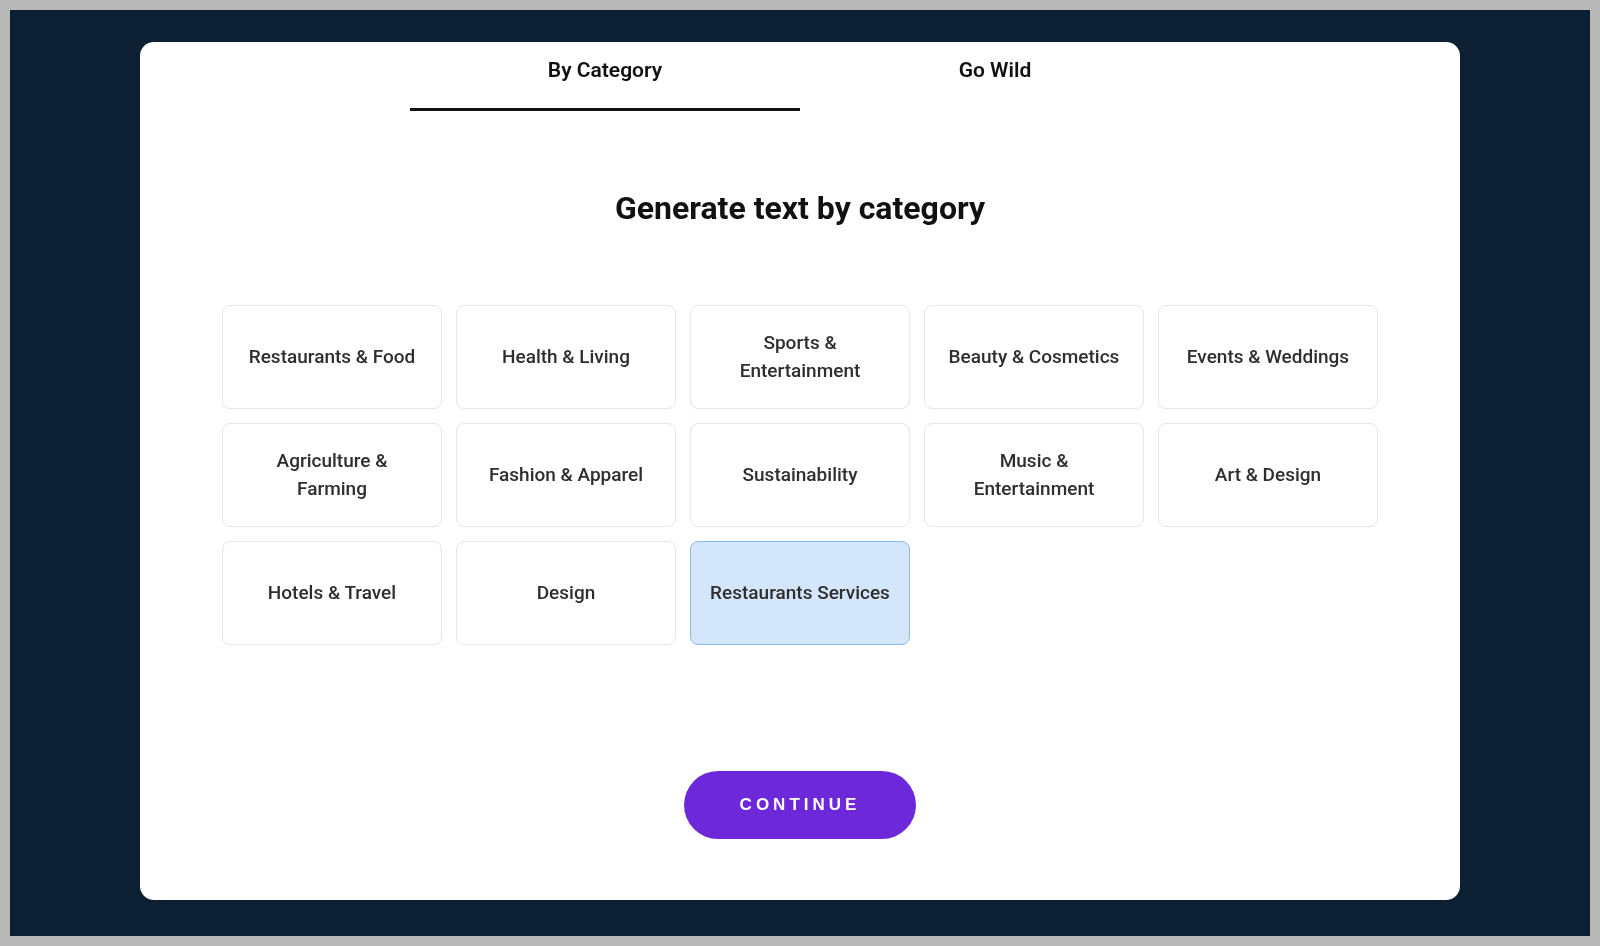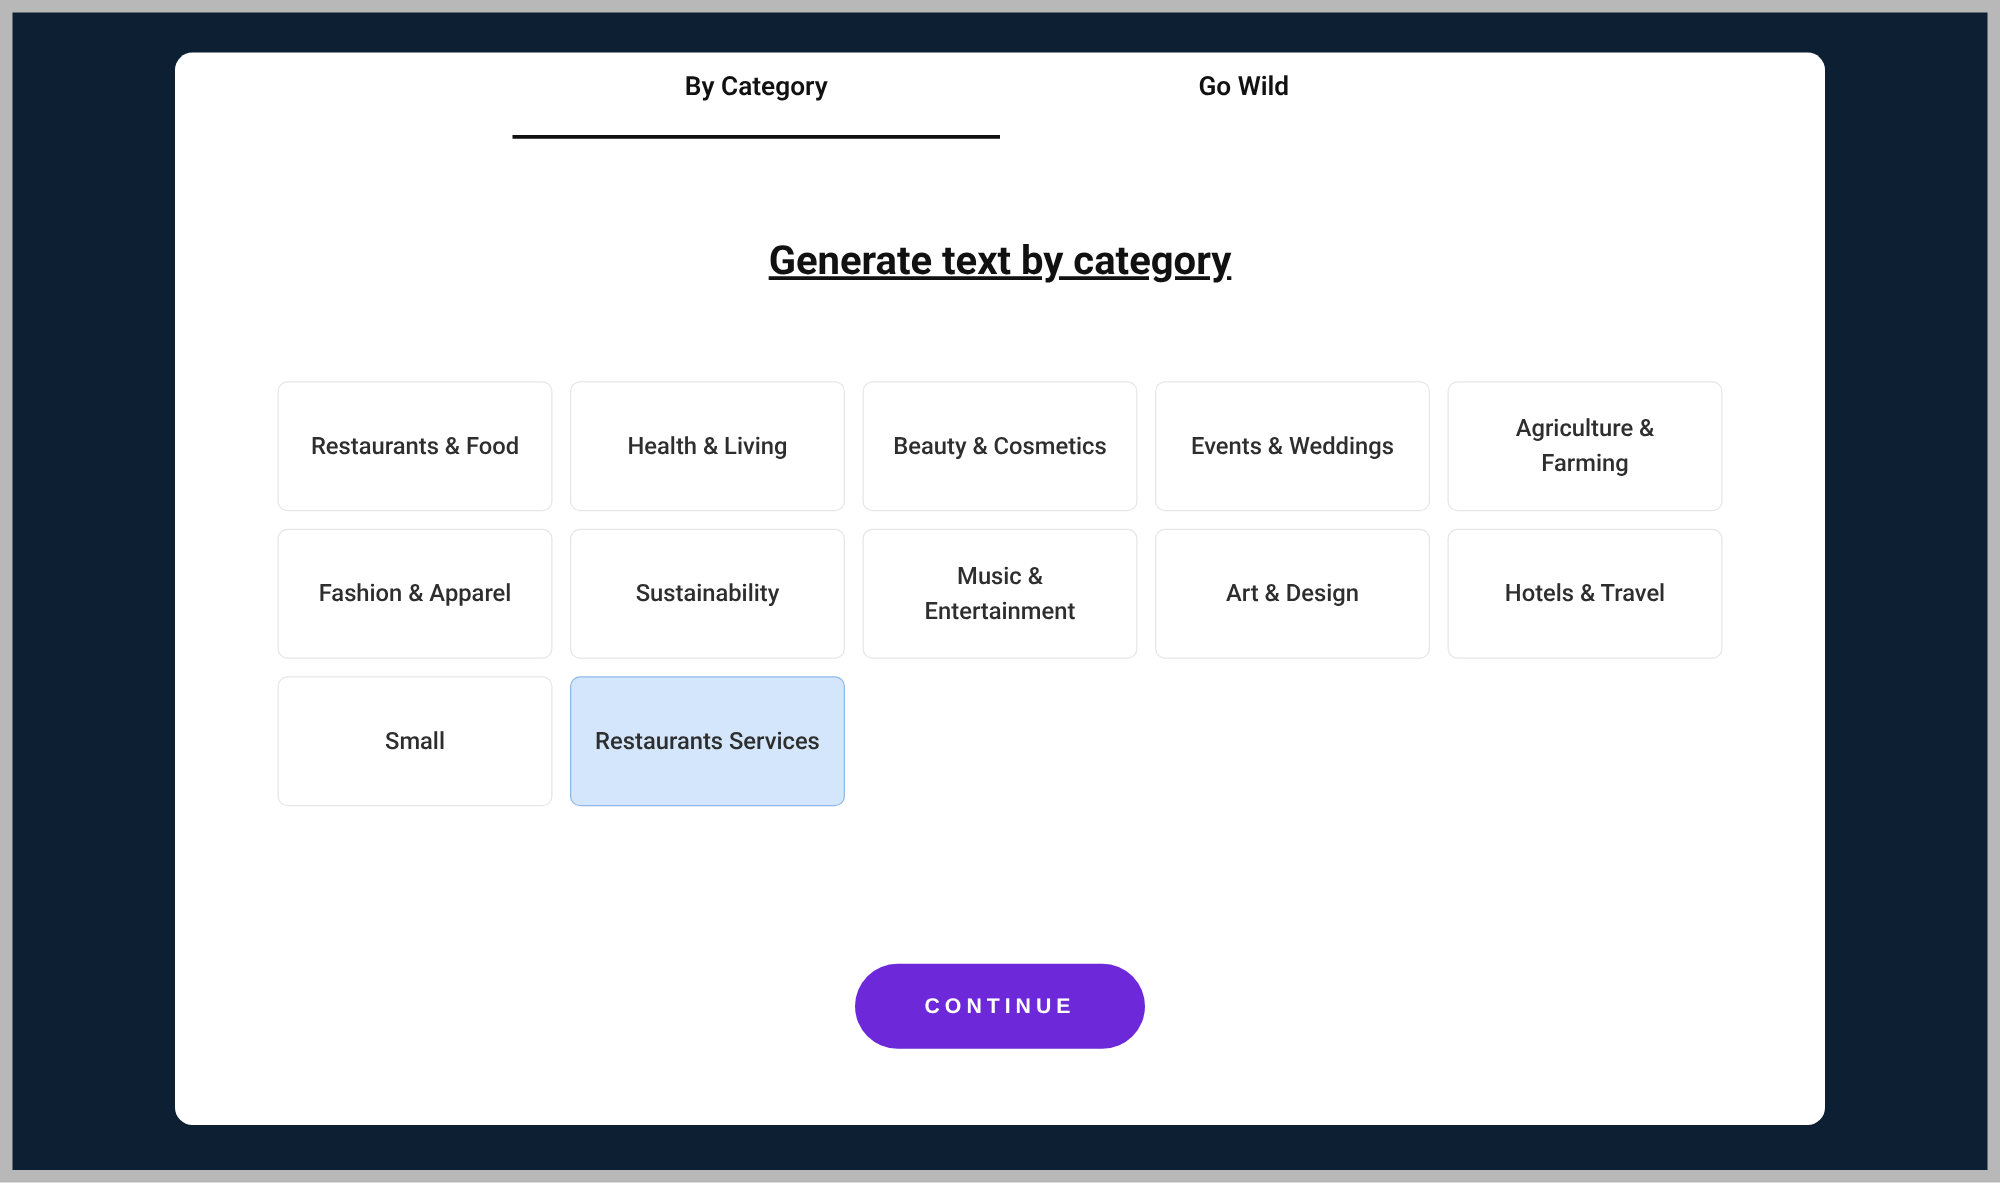--- a/index.html
+++ b/index.html
@@ -49,21 +49,20 @@
     }
     .tab.active {
       border-bottom: 3px solid #111;
     }
     .heading {
       font-size: 32px;
       font-weight: 700;
       color: #111;
       text-align: center;
       margin-top: 78px;
-      text-decoration: underline;
     }
     .grid {
       display: grid;
       grid-template-columns: repeat(5, 220px);
       gap: 14px;
       margin-top: 78px;
       justify-content: center;
     }
     .category-card {
       border: 1px solid #e6e6e6;
@@ -107,28 +106,29 @@
     <div class="tabs">
       <div class="tab active">By Category</div>
       <div class="tab">Go Wild</div>
     </div>
 
     <h1 class="heading">Generate text by category</h1>
 
     <div class="grid">
       <div class="category-card">Restaurants &amp; Food</div>
       <div class="category-card">Health &amp; Living</div>
+      <div class="category-card">Sports &amp; Entertainment</div>
       <div class="category-card">Beauty &amp; Cosmetics</div>
       <div class="category-card">Events &amp; Weddings</div>
       <div class="category-card">Agriculture &amp; Farming</div>
       <div class="category-card">Fashion &amp; Apparel</div>
       <div class="category-card">Sustainability</div>
       <div class="category-card">Music &amp; Entertainment</div>
       <div class="category-card">Art &amp; Design</div>
       <div class="category-card">Hotels &amp; Travel</div>
-      <div class="category-card">Small</div>
+      <div class="category-card">Design</div>
       <div class="category-card selected">Restaurants Services</div>
     </div>
 
     <button class="continue-btn">CONTINUE</button>
 
   </div>
 </div>
 
 </body></html>

